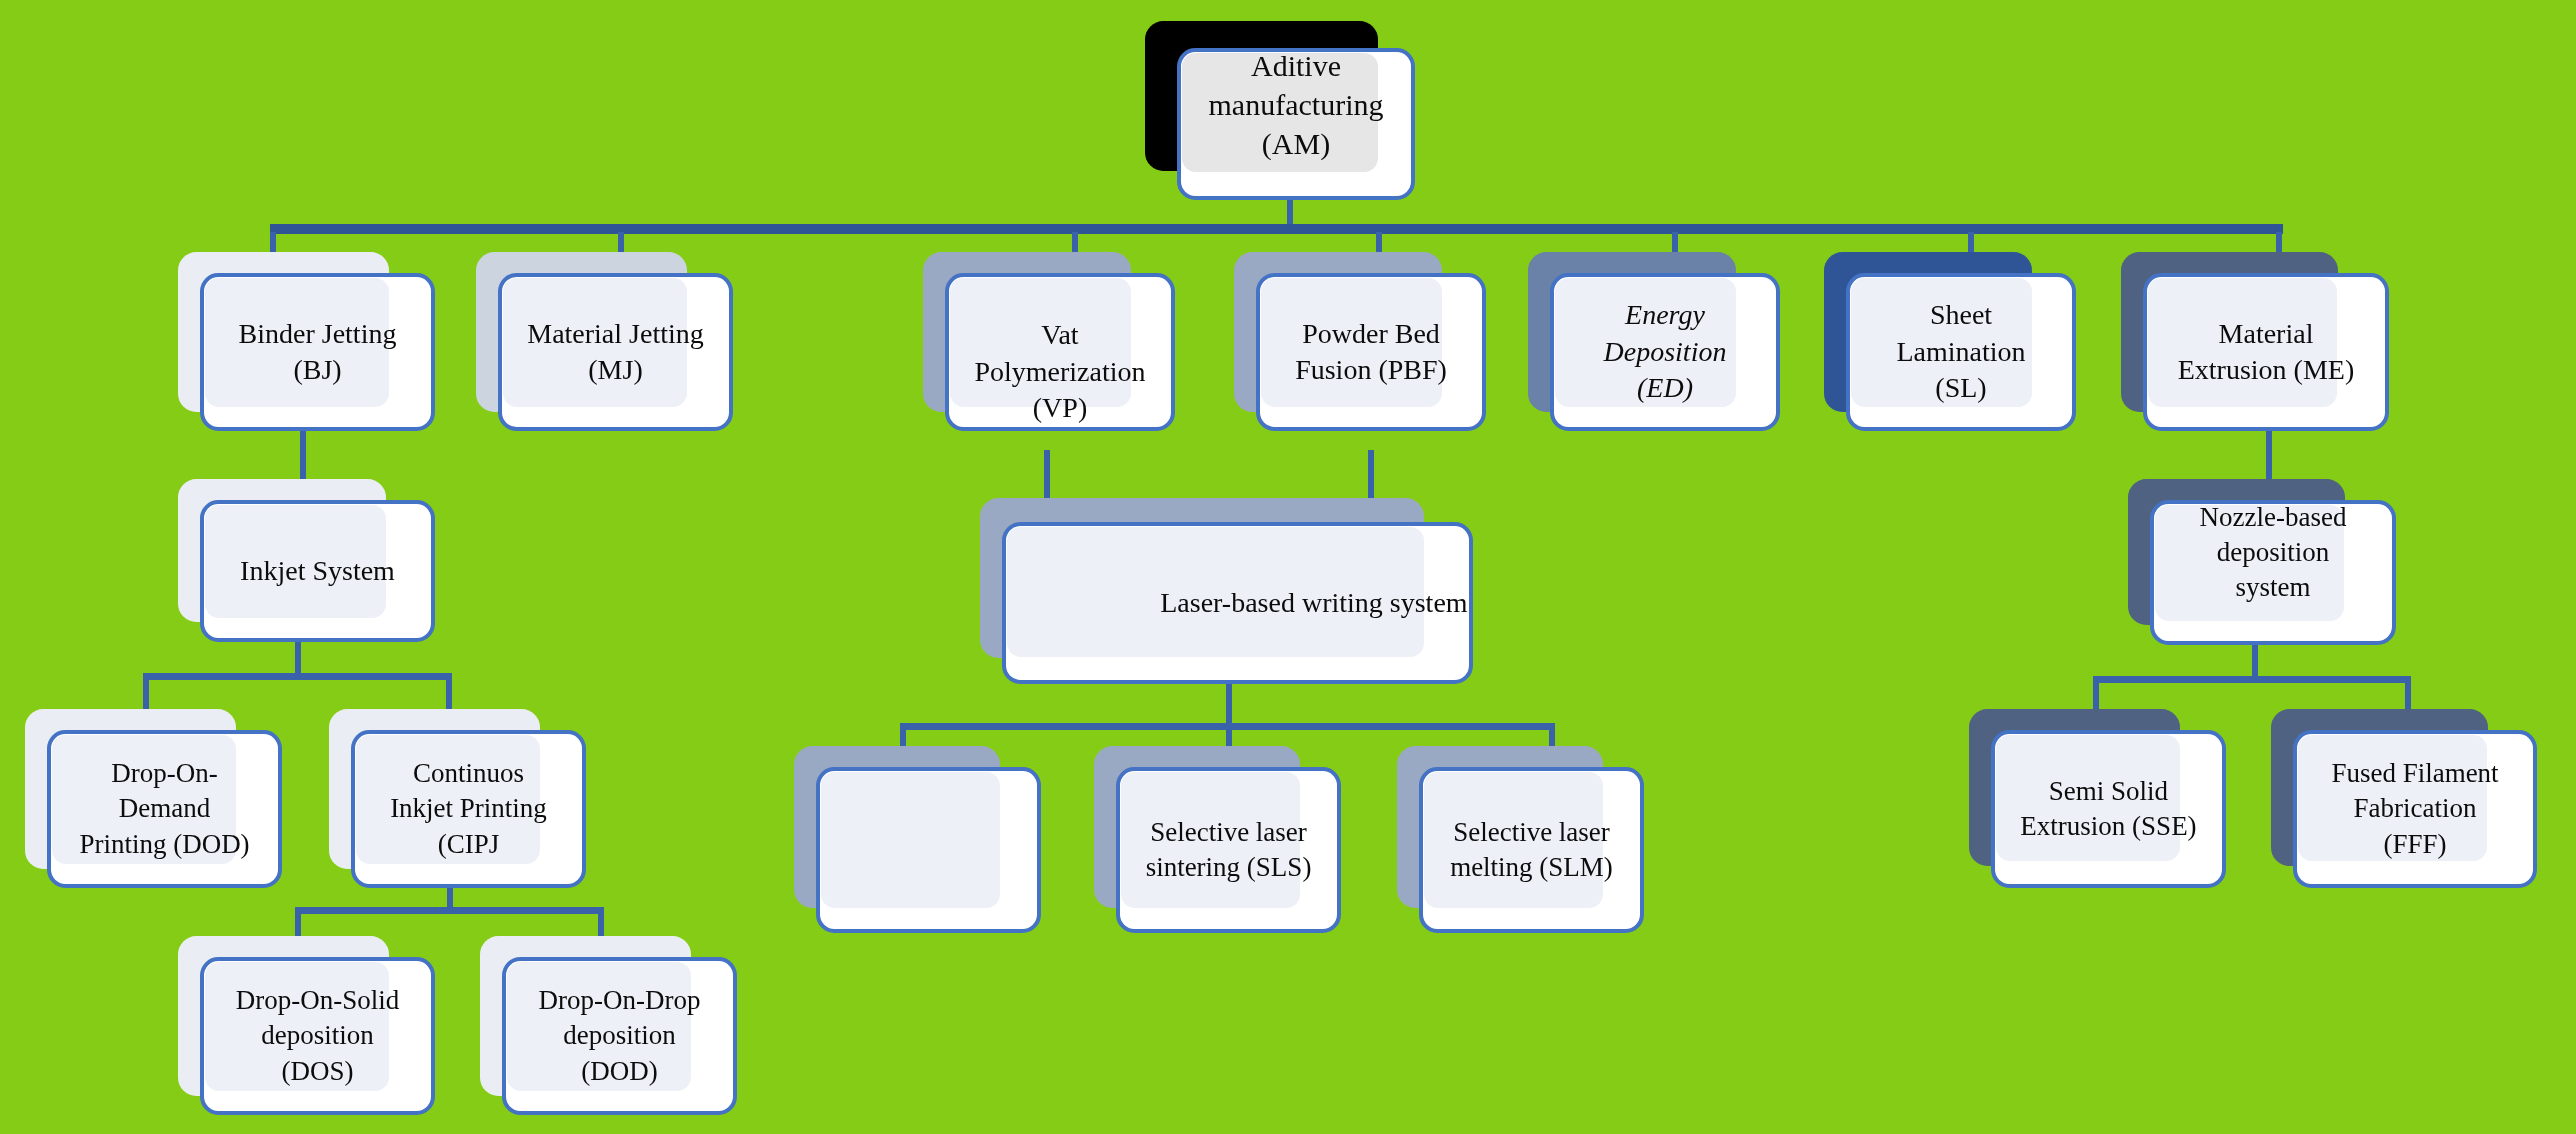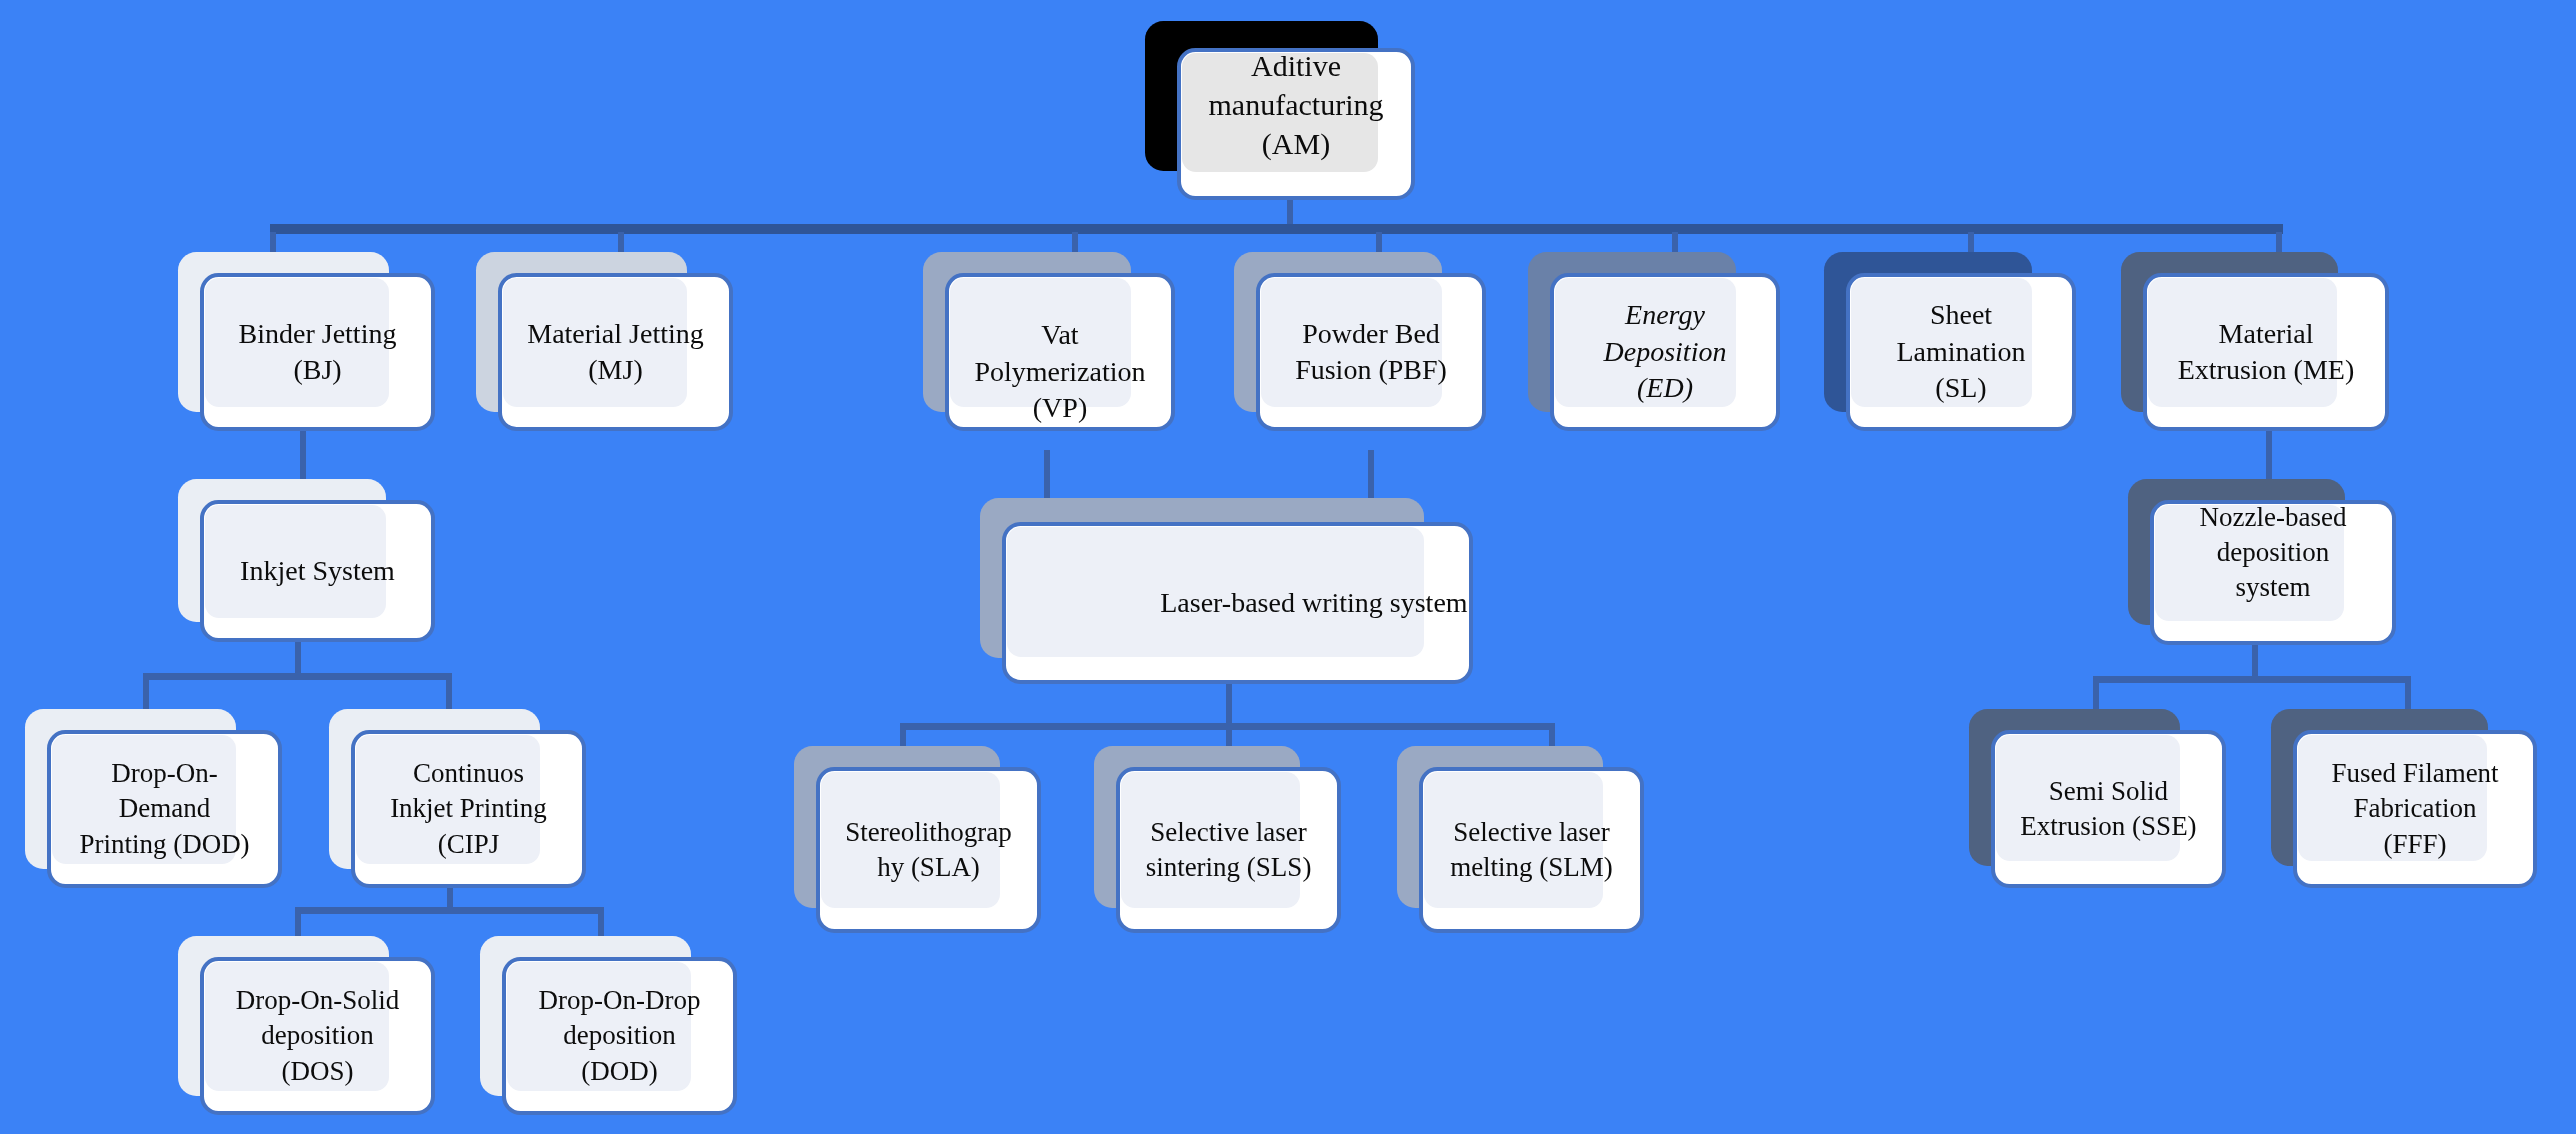--- a/index.html
+++ b/index.html
@@ -1,17 +1,17 @@
 <!DOCTYPE html>
 <html style="font-size:8.7px"><head>
 <meta charset="utf-8">
 <style>
   html,body{margin:0;padding:0;background:#ffffff;}
   body{width:2576px;height:1134px;overflow:hidden;font-family:"Liberation Serif","DejaVu Serif",serif;}
-  #canvas{position:relative;width:2576px;height:1134px;background:#3b82f6;}
+  #canvas{position:relative;width:2576px;height:1134px;background:#84cc16;}
 
   
   .conn{position:absolute;background:#3a62ab;}
   .conn.v{width:6px;}
   .conn.h{height:6.5px;}
   .conn.thick{background:#2f5597;height:10.3px;}
 
   
   .node{position:absolute;}
   .node .shadow{
@@ -235,24 +235,20 @@
     <div class="fill" style="left:27px;top:29px;width:417px;height:130px;"></div>
     <div class="inner" style="left:22px;top:24px;width:471px;height:162px;font-size:28px;justify-content:flex-end;">
       <span class="label">Laser-based  writing system</span>
     </div>
   </div>
 
   <div class="node" style="left:794px;top:746px;width:271px;height:187px;">
     <div class="shadow" style="left:0px;top:0px;width:206px;height:162px;background:#9aa9c3;"></div>
     <div class="box" style="left:22px;top:21px;width:225px;height:166px;"></div>
     <div class="fill" style="left:27px;top:26px;width:179px;height:136px;"></div>
-    <div class="inner" style="left:22px;top:21px;width:225px;height:166px;font-size:27px;">
-      <span class="label">Stereolithograp
-hy (SLA)</span>
-    </div>
   </div>
 
   <div class="node" style="left:1094px;top:746px;width:271px;height:187px;">
     <div class="shadow" style="left:0px;top:0px;width:206px;height:162px;background:#9aa9c3;"></div>
     <div class="box" style="left:22px;top:21px;width:225px;height:166px;"></div>
     <div class="fill" style="left:27px;top:26px;width:179px;height:136px;"></div>
     <div class="inner" style="left:22px;top:21px;width:225px;height:166px;font-size:27px;">
       <span class="label">Selective laser
 sintering (SLS)</span>
     </div>

